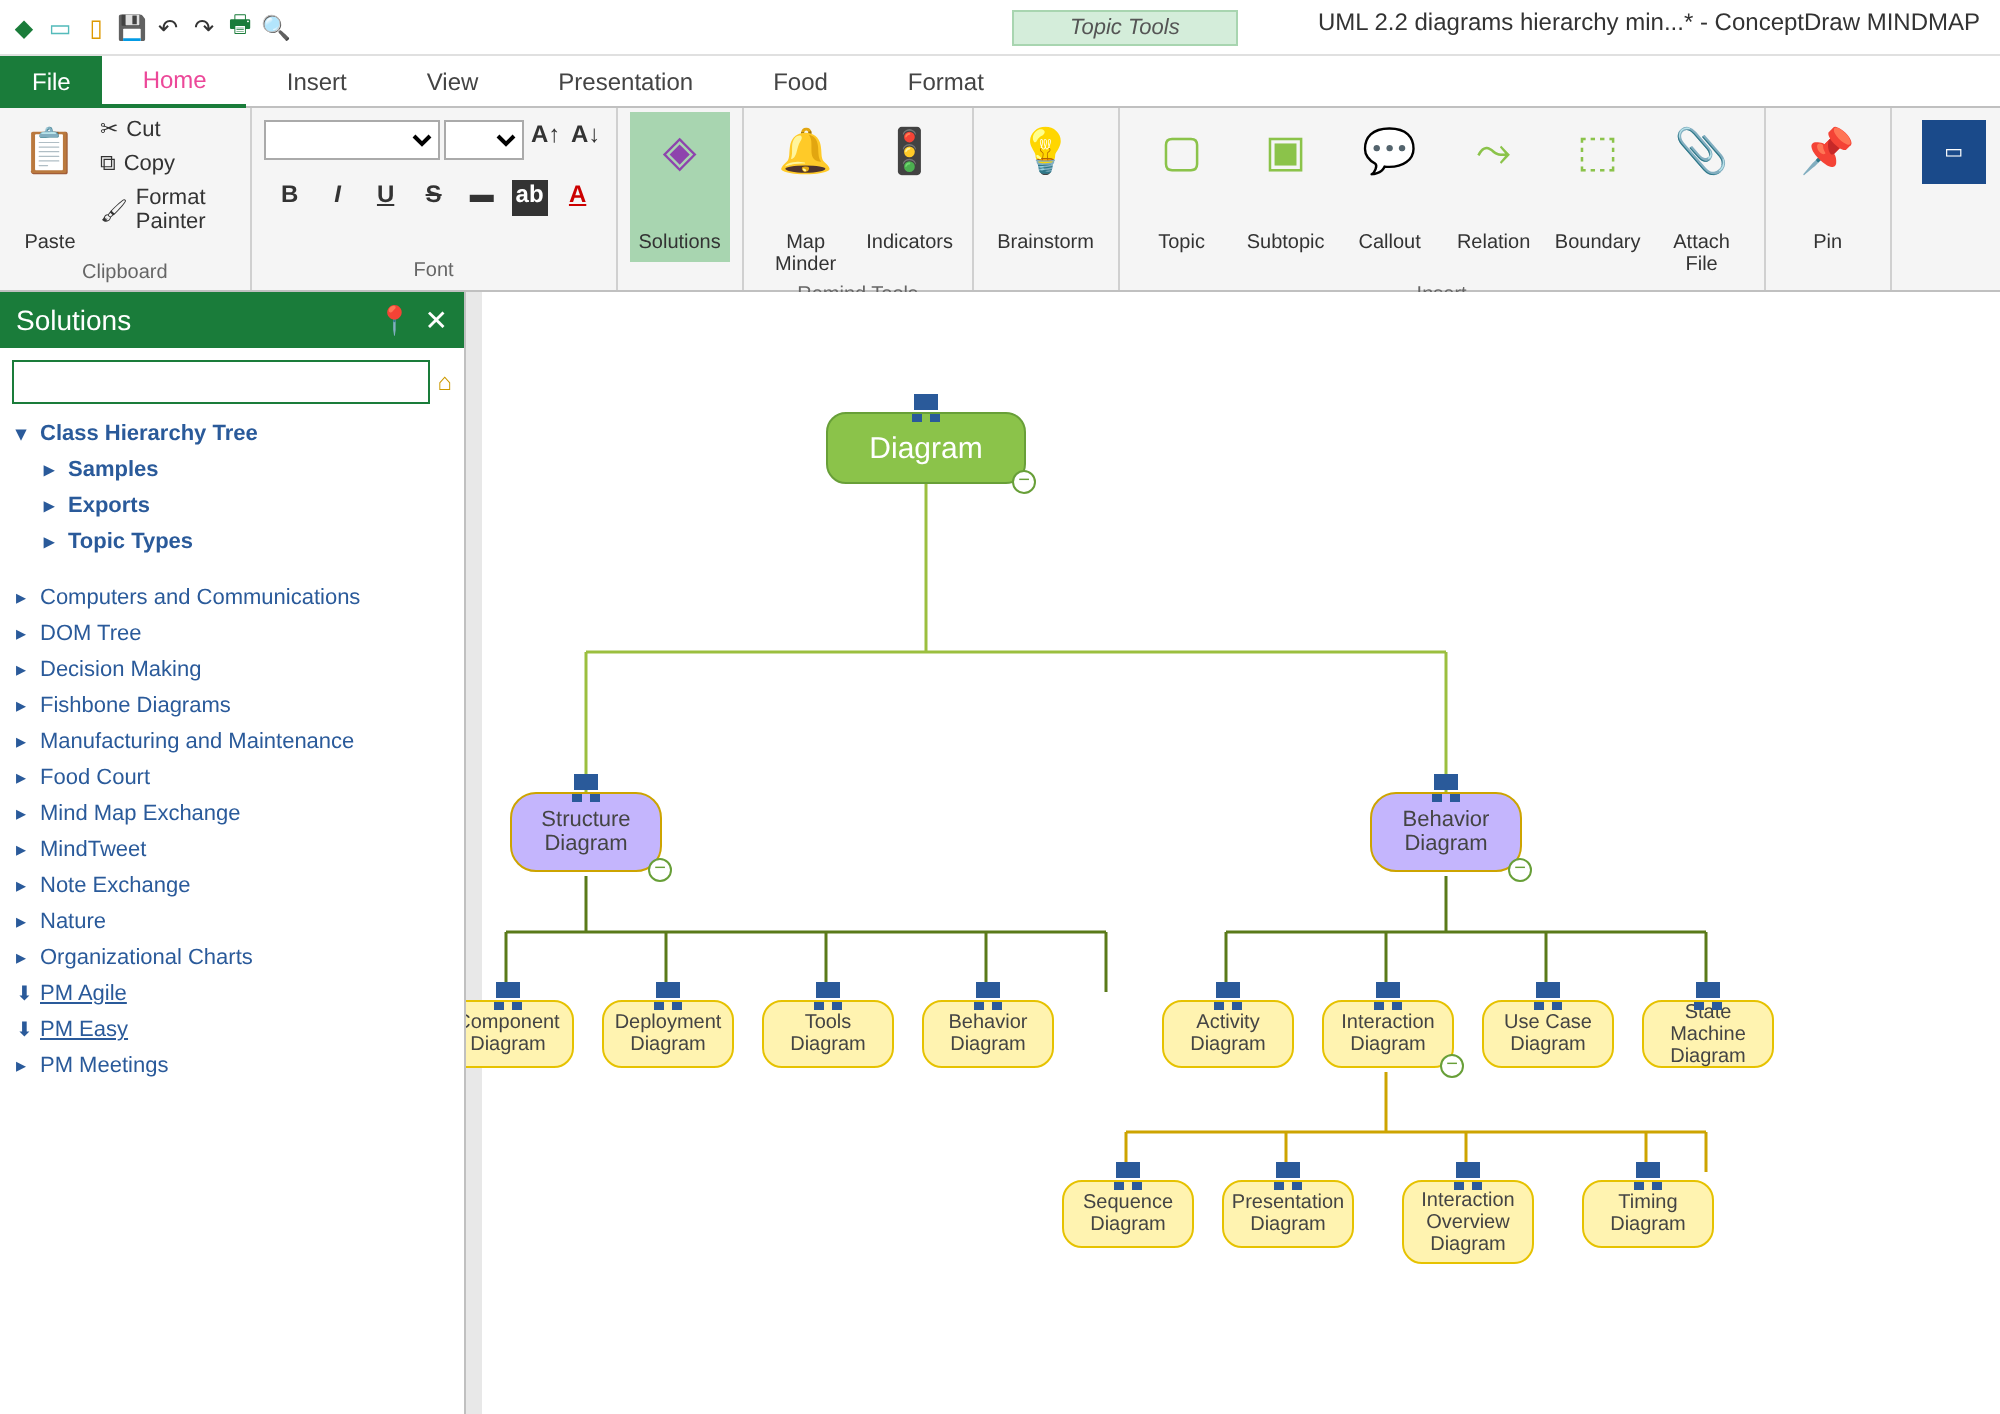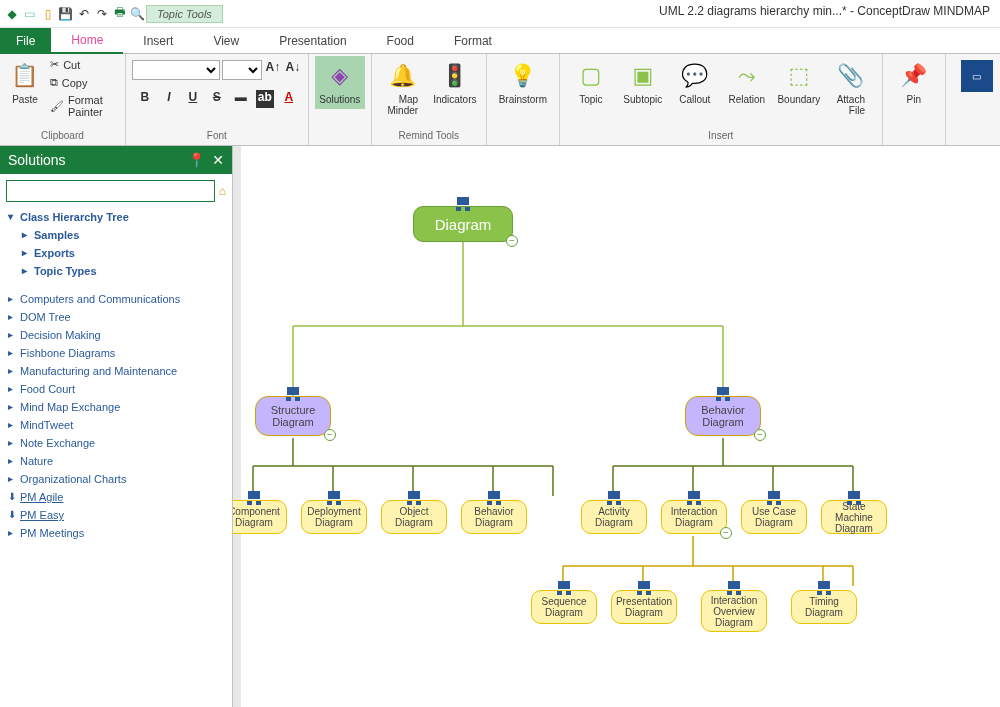--- a/index.html
+++ b/index.html
@@ -2,38 +2,38 @@
 <html><head>
 <meta charset="utf-8">
 <style>
 * { margin: 0; padding: 0; box-sizing: border-box; font-family: "Segoe UI", Tahoma, sans-serif; }
 body { width: 1000px; height: 707px; overflow: hidden; background: #fff; font-size: 12px; color: #333; }
 
 
 .titlebar { height: 28px; display: flex; align-items: center; background: #fff; border-bottom: 1px solid #e0e0e0; padding: 0 4px; }
 .qat { display: flex; gap: 2px; align-items: center; }
 .qat-icon { width: 16px; height: 16px; display: flex; align-items: center; justify-content: center; font-size: 12px; cursor: pointer; }
-.contextual-tab { padding: 2px 10px; background: #d4edda; border: 1px solid #a8d5b0; font-size: 11px; font-style: italic; color: #555; }
+.contextual-tab { margin-left: 360px; padding: 2px 28px; background: #d4edda; border: 1px solid #a8d5b0; font-size: 11px; font-style: italic; color: #555; }
 .doc-title { position: absolute; right: 10px; top: 4px; font-size: 12px; color: #333; }
 
 
 .ribbon-tabs { height: 26px; display: flex; align-items: center; background: #fff; border-bottom: 1px solid #c0c0c0; }
 .file-tab { background: #1a7c3a; color: #fff; padding: 5px 16px; font-size: 12px; height: 26px; display: flex; align-items: center; }
 .tab { padding: 0 20px; height: 26px; display: flex; align-items: center; font-size: 12px; color: #444; cursor: pointer; }
 .tab.active { border-bottom: 2px solid #1a7c3a; color: #ec4899; }
 
 
 .ribbon { height: 92px; display: flex; background: #f5f5f5; border-bottom: 1px solid #c0c0c0; }
 .group { display: flex; flex-direction: column; padding: 2px 6px; border-right: 1px solid #d0d0d0; }
 .group-body { flex: 1; display: flex; align-items: flex-start; gap: 2px; }
 .group-label { text-align: center; font-size: 10px; color: #666; padding-bottom: 2px; }
 .big-btn { display: flex; flex-direction: column; align-items: center; justify-content: center; width: 50px; padding: 4px 2px; gap: 2px; cursor: pointer; }
 .big-btn.active { background: #a8d5b0; }
 .big-icon { width: 32px; height: 32px; display: flex; align-items: center; justify-content: center; font-size: 22px; }
-.big-btn-label { font-size: 10px; text-align: right; color: #333; line-height: 1.1; }
+.big-btn-label { font-size: 10px; text-align: center; color: #333; line-height: 1.1; margin-top: 22px; }
 .small-btn { display: flex; align-items: center; gap: 4px; padding: 2px 4px; font-size: 11px; cursor: pointer; }
 .vstack { display: flex; flex-direction: column; gap: 1px; }
 .font-combo { width: 88px; height: 20px; border: 1px solid #aaa; background: #fff; font-size: 11px; }
 .size-combo { width: 40px; height: 20px; border: 1px solid #aaa; background: #fff; font-size: 11px; }
 .font-row { display: flex; gap: 6px; align-items: center; margin-top: 6px; }
 .font-btn { width: 18px; height: 18px; font-size: 12px; font-weight: bold; text-align: center; cursor: pointer; }
 
 
 .main { display: flex; height: calc(707px - 28px - 26px - 92px); }
 .panel { width: 233px; background: #fff; border-right: 1px solid #c0c0c0; display: flex; flex-direction: column; }
@@ -296,21 +296,21 @@
     <div class="node node-leaf" style="left:-12px;top:354px">
         <div class="node-handle"></div>
         <span>Component Diagram</span>
       </div>
     <div class="node node-leaf" style="left:68px;top:354px">
         <div class="node-handle"></div>
         <span>Deployment Diagram</span>
       </div>
     <div class="node node-leaf" style="left:148px;top:354px">
         <div class="node-handle"></div>
-        <span>Object Diagram</span>
+        <span>Tools Diagram</span>
       </div>
     <div class="node node-leaf" style="left:228px;top:354px">
         <div class="node-handle"></div>
         <span>Behavior Diagram</span>
       </div>
 
     <div class="node node-leaf" style="left:348px;top:354px">
         <div class="node-handle"></div>
         <span>Activity Diagram</span>
       </div>

